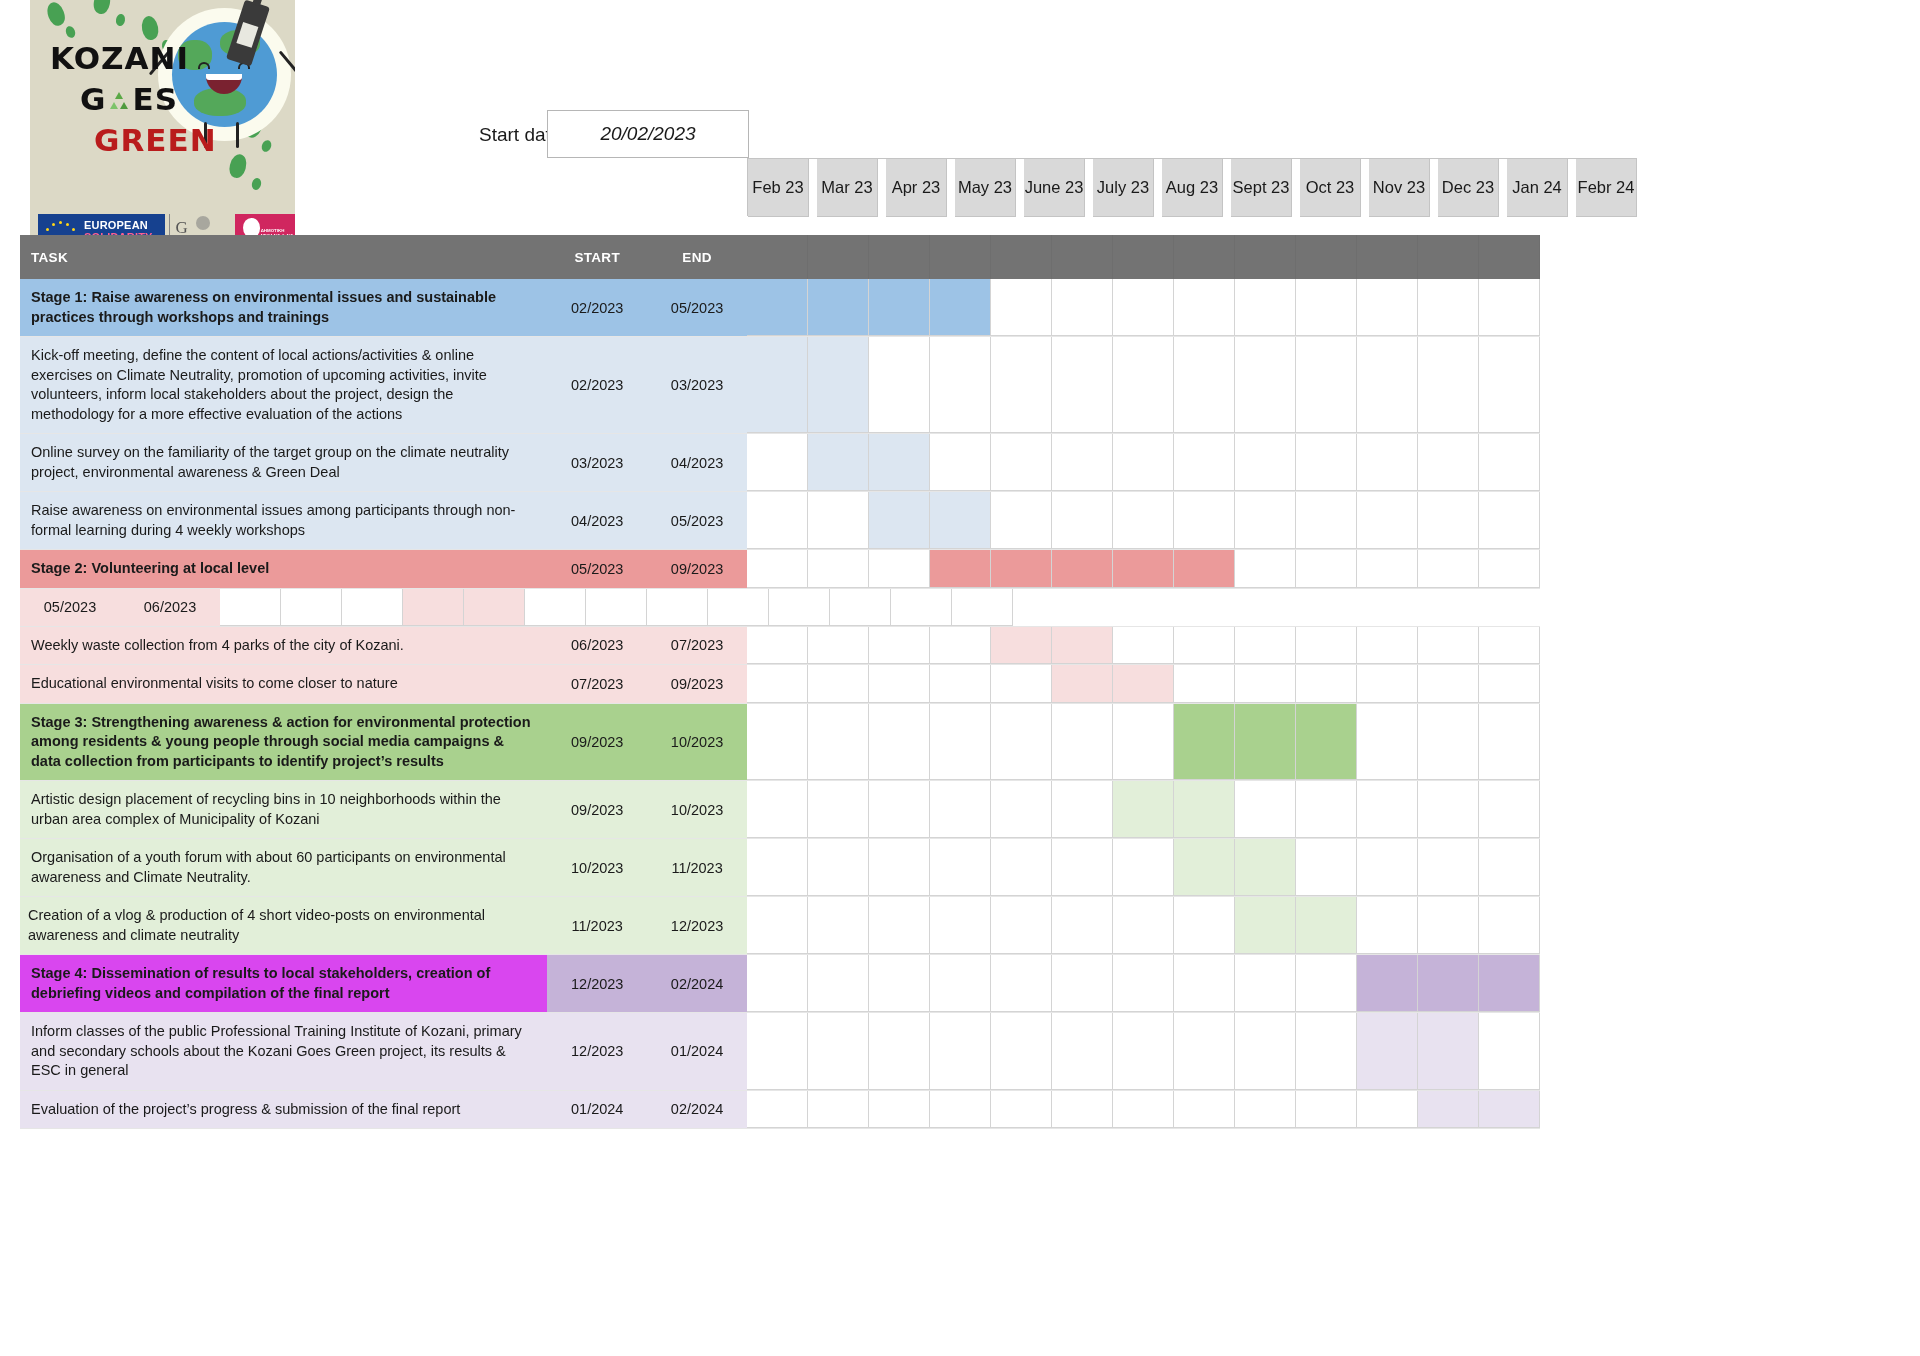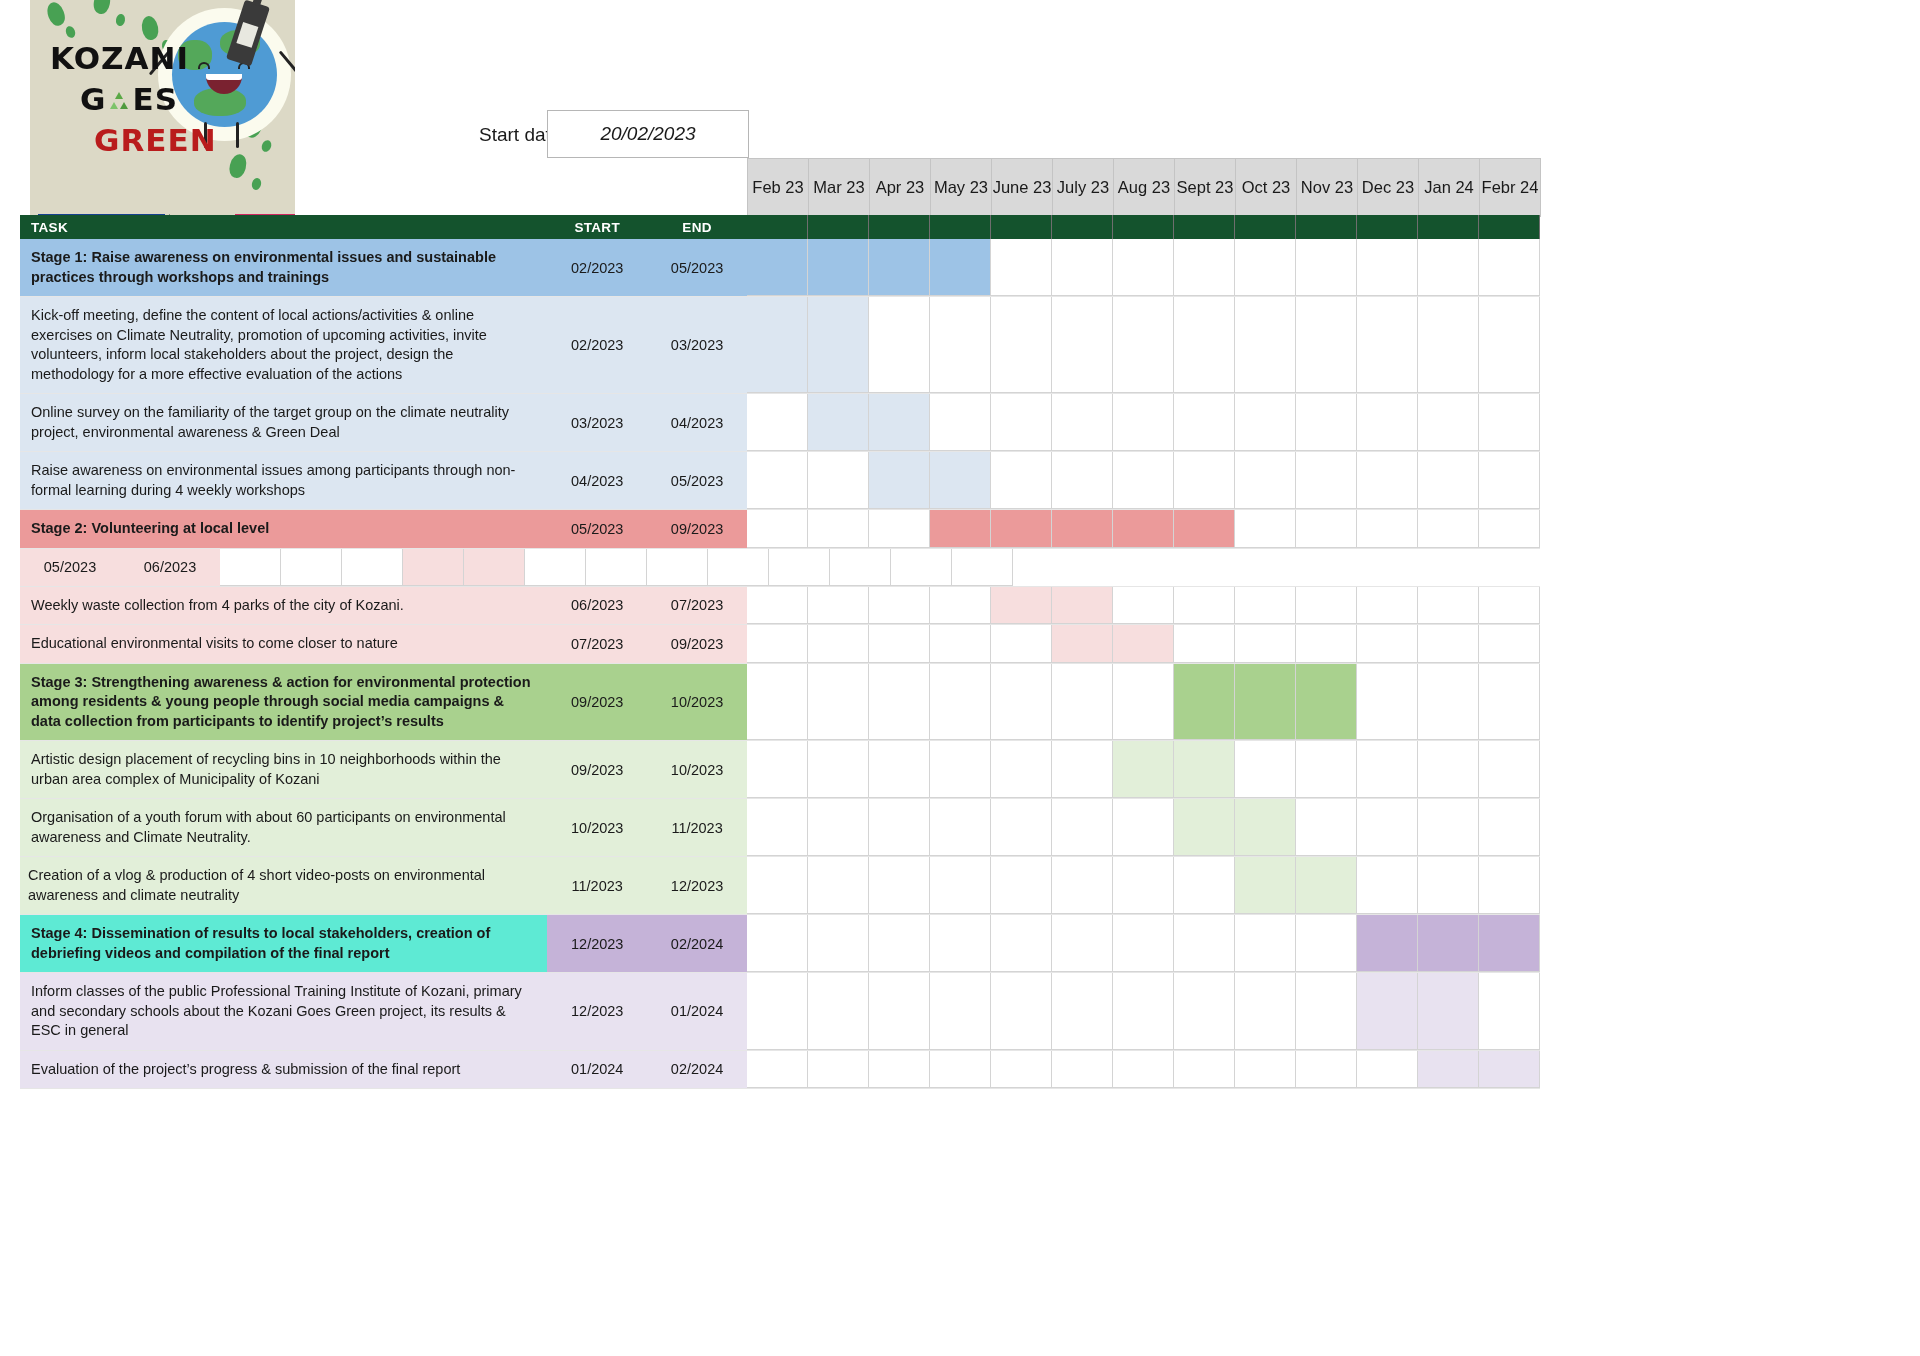--- a/index.html
+++ b/index.html
@@ -76,35 +76,35 @@
   .startdate-box{
     position:absolute; left:547px; top:110px; width:202px; height:48px;
     border:1px solid #b6b6b6; background:#fff;
     display:flex; align-items:center; justify-content:center;
     font-size:19px; color:#1a1a1a;font-style:italic;
   }
 
   
   .months{
     position:absolute; left:747px; top:158px; height:58px;
-    display:flex; border-left:1px solid #c4c4c4; border-top:1px solid #c4c4c4;
+    display:flex; border-left:1px solid #c4c4c4; border-top:1px solid #c4c4c4;gap:8px;
   }
   .month{
     width:61px; height:58px; background:#d9d9d9;
     border-right:1px solid #c4c4c4; border-bottom:1px solid #c4c4c4;
     display:flex; align-items:center; justify-content:center;
     font-size:16.5px; color:#1a1a1a; white-space:nowrap;
   }
 
   
   .table{
     position:absolute; left:20px; top:215px; width:1520px;
   }
   .thead{
-    display:flex; height:24px; background:#14532d; color:#fff;
+    display:flex; height:44px; background:#737373; color:#fff;margin-top:20px;
   }
   .thead .c-task{ width:528px; display:flex; align-items:center; padding-left:11px;
      font-size:13.5px; font-weight:bold; letter-spacing:.3px;}
   .thead .c-start,.thead .c-end{ width:100px; display:flex; align-items:center;
      justify-content:center; font-size:13.5px; font-weight:bold; letter-spacing:.3px;}
   .thead .c-grid{ flex:1; display:flex; }
   .thead .gcell{ width:61px; border-right:1px solid #6e6e6e; }
 
   .row{ display:flex; min-height:38px; border-bottom:1px solid #e6e6e6; }
   .row .c-task{ width:528px; padding:9px 16px 9px 11px; font-size:14.5px;
@@ -474,21 +474,21 @@
           <div class="gcell"></div>
           <div class="gcell"></div>
           <div class="gcell filled" style="--bar: #e2efd9;"></div>
           <div class="gcell filled" style="--bar: #e2efd9;"></div>
           <div class="gcell"></div>
           <div class="gcell"></div>
           <div class="gcell"></div>
         </div>
       </div>
       <div class="row stage">
-        <div class="c-task" style="background: #5eead4;">Stage 4: Dissemination of results to local stakeholders, creation of debriefing videos and compilation of the final report</div>
+        <div class="c-task" style="background: #d946ef;">Stage 4: Dissemination of results to local stakeholders, creation of debriefing videos and compilation of the final report</div>
         <div class="c-start" style="background: rgb(197, 179, 216);">12/2023</div>
         <div class="c-end" style="background: rgb(197, 179, 216);">02/2024</div>
         <div class="c-grid">
           <div class="gcell"></div>
           <div class="gcell"></div>
           <div class="gcell"></div>
           <div class="gcell"></div>
           <div class="gcell"></div>
           <div class="gcell"></div>
           <div class="gcell"></div>

